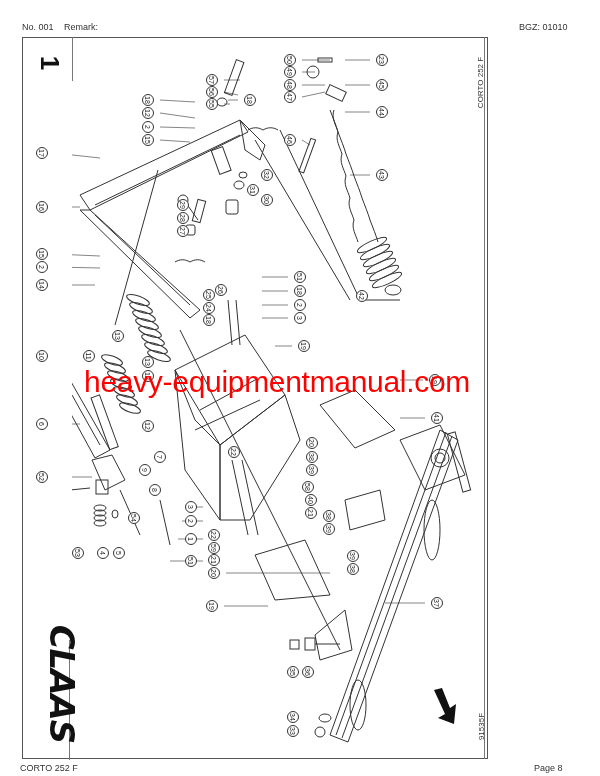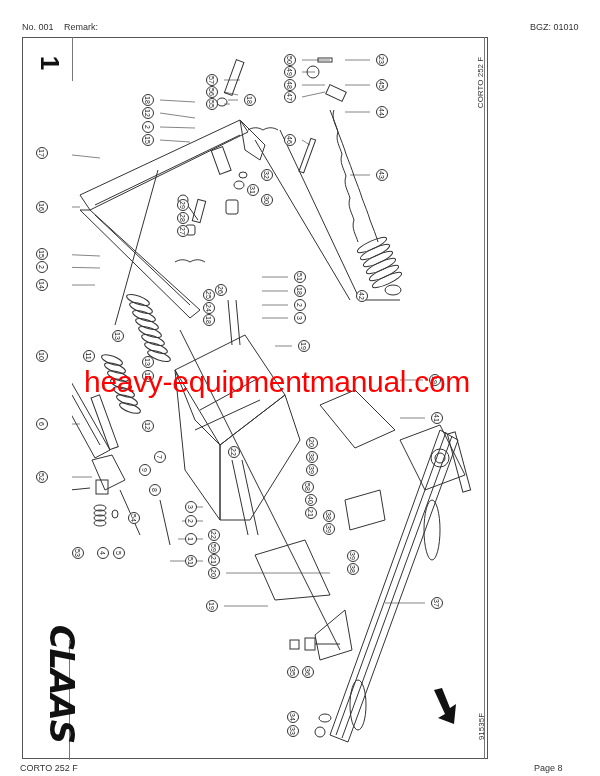--- a/index.html
+++ b/index.html
@@ -1,21 +1,21 @@
 <!DOCTYPE html>
 <html><head>
 <meta charset="utf-8">
 <style>
   html, body { margin: 0; padding: 0; background: #ffffff; }
   body { width: 600px; height: 776px; position: relative; overflow: hidden;
          font-family: "Liberation Sans", sans-serif; color: #222; }
   .hdr { position: absolute; top: 22px; font-size: 9px; color: #333; }
   .hdr-left { left: 22px; }
   .hdr-left span { margin-right: 8px; }
-  .hdr-right { left: 530px; }
+  .hdr-right { left: 519px; }
   .ftr { position: absolute; top: 763px; font-size: 9px; color: #333; }
   .ftr-left { left: 20px; }
   .ftr-right { left: 534px; }
   .frame { position: absolute; left: 22px; top: 37px; width: 466px; height: 722px;
            border: 1.5px solid #555; box-sizing: border-box; }
   .strip-divider { position: absolute; left: 72px; top: 37px; width: 0; height: 44px;
                    border-left: 1px solid #777; }
   .strip-divider2 { position: absolute; left: 69px; top: 640px; width: 0; height: 120px;
                    border-left: 1px solid #777; }
   .right-div { position: absolute; left: 484px; top: 37px; width: 0; height: 722px;

